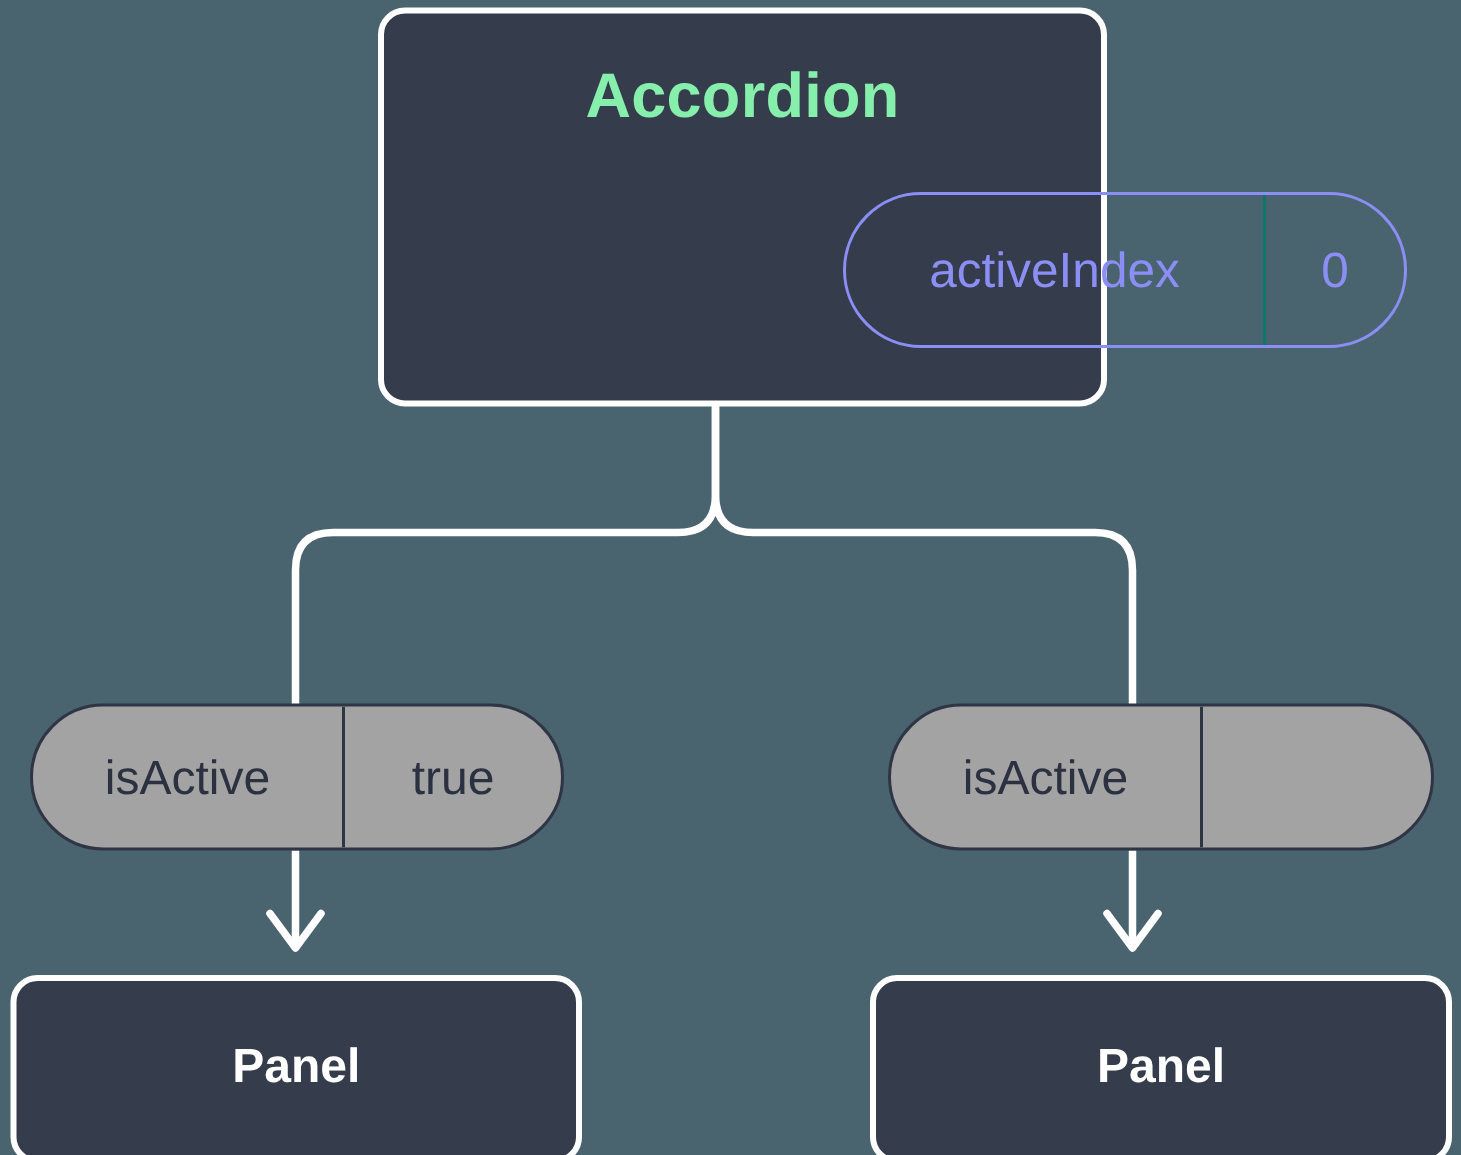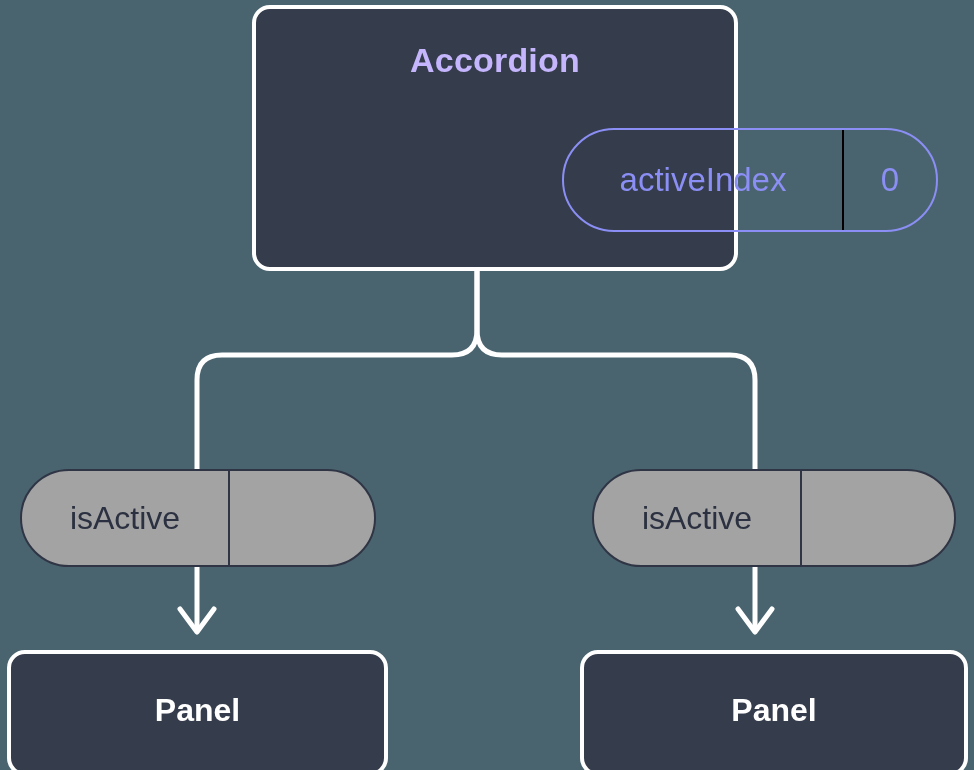--- a/index.html
+++ b/index.html
@@ -43,22 +43,22 @@
     padding-top: 34px;
   }
   .node-box.panel {
     justify-content: center;
     padding-top: 0;
   }
   .node-box.panel-left  { left: 7px;   top: 650px; width: 381px; height: 126px; }
   .node-box.panel-right { left: 580px; top: 650px; width: 388px; height: 126px; }
 
   .node-title {
-    color: #c4b5fd;
-    font-size: 34px;
+    color: #86efac;
+    font-size: 42px;
     font-weight: 600;
     letter-spacing: 0.2px;
     line-height: 1;
   }
   .panel-title {
     color: #ffffff;
     font-size: 32px;
     font-weight: 600;
     line-height: 1;
     margin-top: -6px;
@@ -87,21 +87,21 @@
     top: 119px;
     width: 376px;
     height: 104px;
     border: 2px solid #8b8ff5;
     background: transparent;
   }
   .pill.outline .pill-key {
     width: 280px;
     color: #8b8ff5;
     font-size: 33px;
-    border-right: 2px solid #000000;
+    border-right: 2px solid #0f766e;
   }
   .pill.outline .pill-val {
     flex: 1;
     color: #8b8ff5;
     font-size: 33px;
   }
 
   
   .pill.filled {
     top: 469px;
@@ -152,20 +152,21 @@
     <div class="node-title">Accordion</div>
 
     <div class="pill outline">
       <div class="pill-key">activeIndex</div>
       <div class="pill-val">0</div>
     </div>
   </div>
 
   <div class="pill filled left">
     <div class="pill-key">isActive</div>
+    <div class="pill-val">true</div>
   </div>
 
   <div class="pill filled right">
     <div class="pill-key">isActive</div>
   </div>
 
   <div class="node-box panel panel-left">
     <div class="panel-title">Panel</div>
   </div>
 

